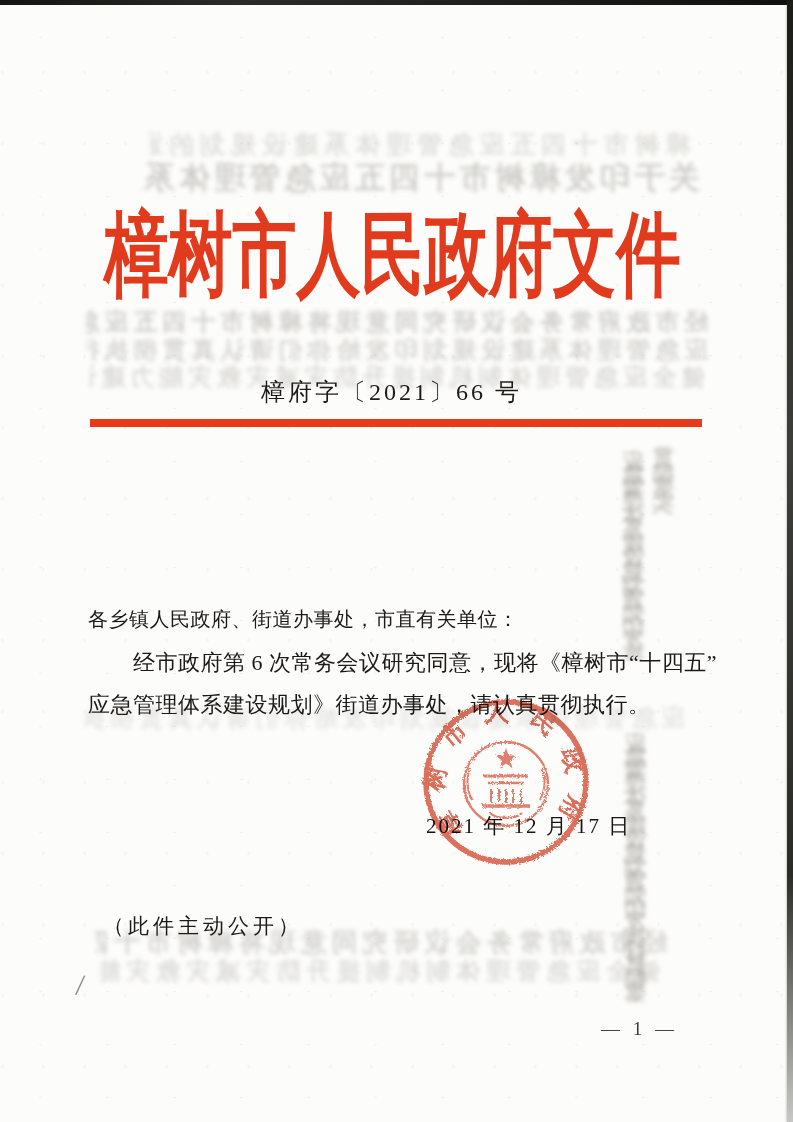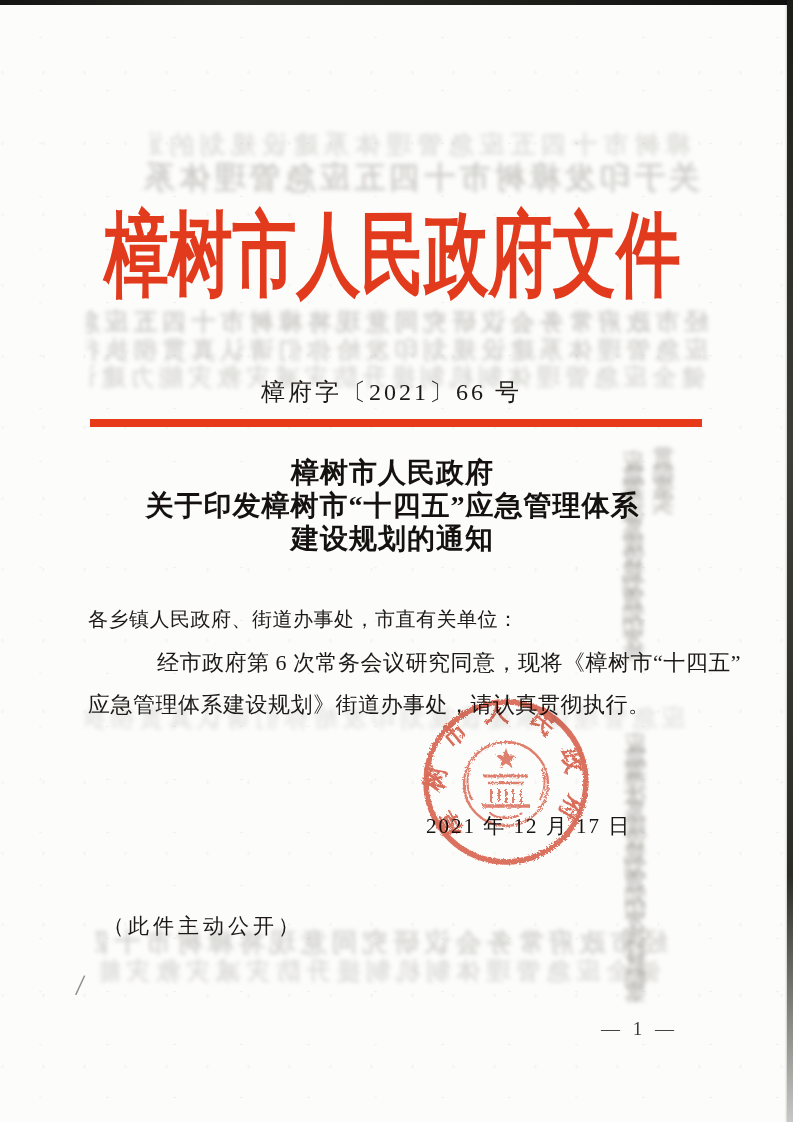--- a/index.html
+++ b/index.html
@@ -48,21 +48,21 @@
   .red-divider{position:absolute;top:419px;left:90px;width:612px;height:8px;
     background:#e73a18;}
   
   .notice-title{position:absolute;top:456px;left:0;right:8px;text-align:center;
     font-size:28px;font-weight:700;color:#14110f;line-height:33px;letter-spacing:1px;}
   
   .salutation{position:absolute;top:606px;left:88px;font-size:20px;color:#1c1916;
     letter-spacing:0.5px;white-space:nowrap;}
   .body-line{position:absolute;font-size:22px;color:#1c1916;letter-spacing:0.5px;
     white-space:nowrap;}
-  .bl1{top:648px;left:133px;margin-left:24px;}
+  .bl1{top:648px;left:133px;}
   .bl2{top:690px;left:88px;}
   
   .issue-date{position:absolute;top:812px;left:426px;font-size:21px;color:#171412;
     letter-spacing:2px;white-space:nowrap;text-align:right;}
   .seal{position:absolute;left:396px;top:672px;width:220px;height:220px;
     mix-blend-mode:multiply;opacity:.92;filter:blur(0.3px);}
   .disclosure{position:absolute;top:884px;left:103px;font-size:21px;color:#1c1916;
     letter-spacing:4px;margin-top:28px;}
   .pen-mark{position:absolute;top:968px;left:76px;font-size:30px;color:#8f8f88;
     transform:rotate(6deg);}
@@ -84,25 +84,20 @@
   <div class="ghost g8">健全应急管理体制机制提升防灾减灾救灾能力建设规划目标任务</div>
   <div class="ghost-col c1">应急管理体系建设规划通知印发执行贯彻落实</div>
   <div class="ghost-col c2">应急管理体系建设规划通知印发执行贯彻落实</div>
 
   <div class="letterhead">樟树市人民政府文件</div>
 
   <div class="doc-number">樟府字〔2021〕66 号</div>
 
   <div class="red-divider"></div>
 
-  <div class="notice-title">
-    <div>樟树市人民政府</div>
-    <div>关于印发樟树市“十四五”应急管理体系</div>
-    <div>建设规划的通知</div>
-  </div>
 
   <div class="salutation">各乡镇人民政府、街道办事处，市直有关单位：</div>
   <div class="body-line bl1">经市政府第 6 次常务会议研究同意，现将《樟树市“十四五”</div>
   <div class="body-line bl2">应急管理体系建设规划》街道办事处，请认真贯彻执行。</div>
 
   <div class="issue-date">2021 年 12 月 17 日</div>
 
   <svg class="seal" viewBox="0 0 220 220" xmlns="http://www.w3.org/2000/svg">
     <defs>
       <filter id="rough" x="-10%" y="-10%" width="120%" height="120%">

